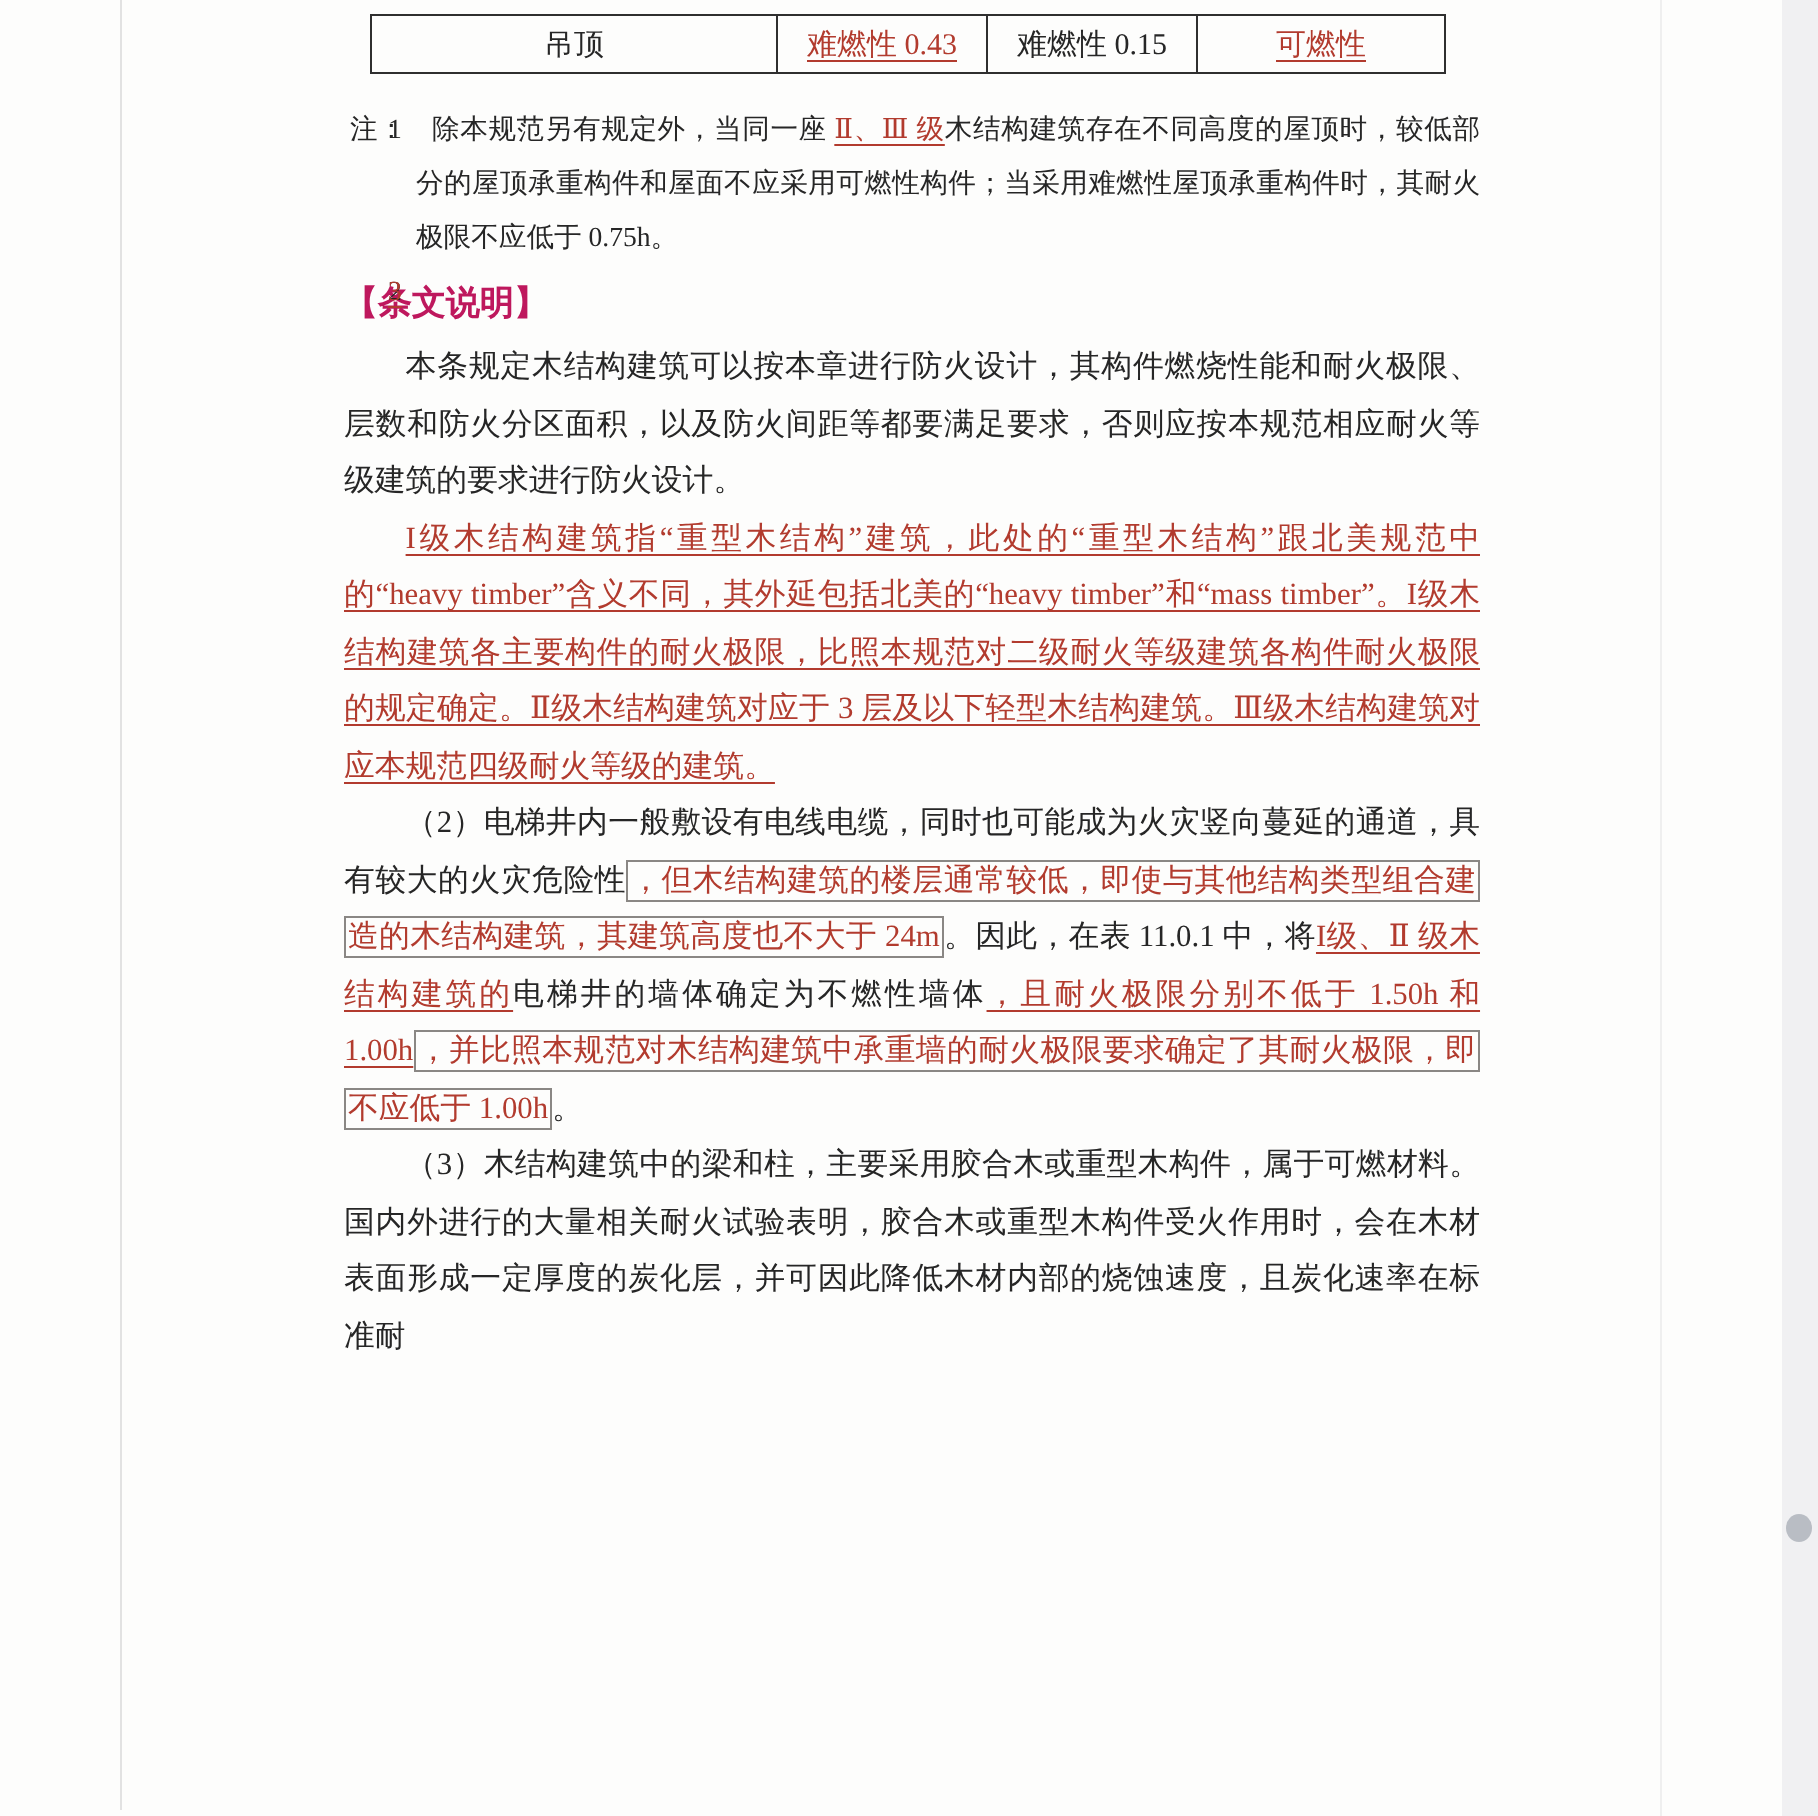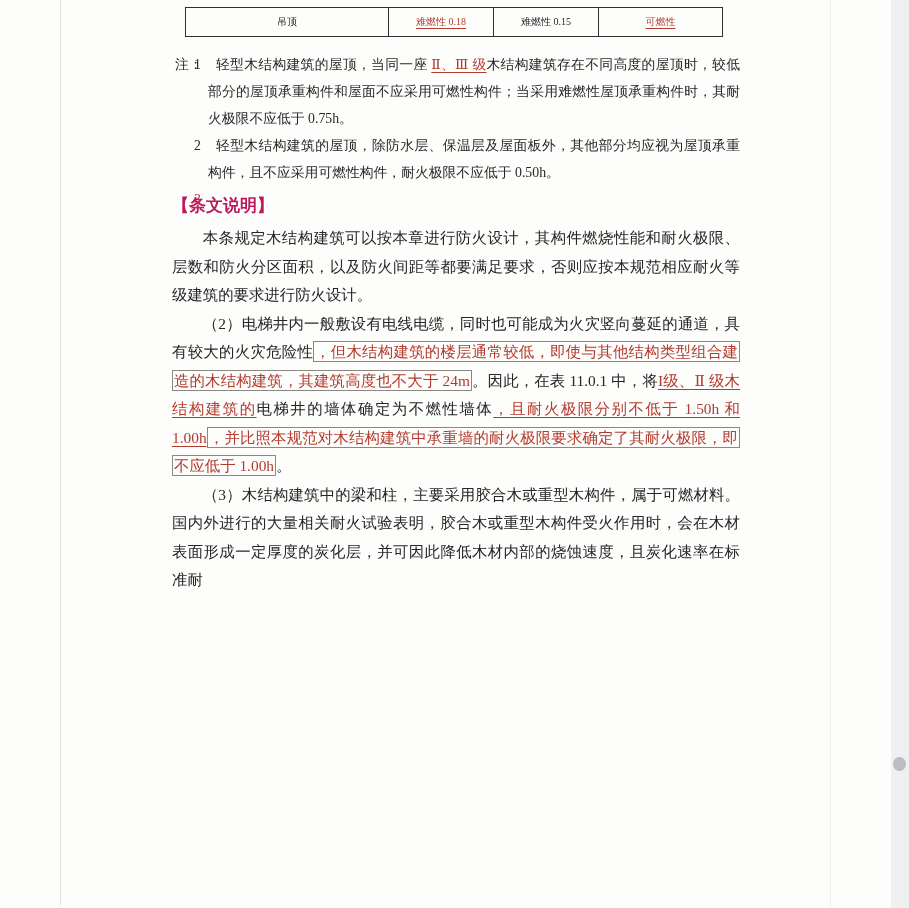--- a/index.html
+++ b/index.html
@@ -18,21 +18,21 @@
   .gutter-line{position:absolute;left:60px;top:0;width:1px;height:905px;background:#e2e2e2;}
   .page-right-edge{position:absolute;left:830px;top:0;width:1px;height:908px;background:#efefef;}
 
   .scroll-track{position:absolute;right:0;top:0;width:18px;height:908px;background:var(--track);}
   .scroll-thumb{position:absolute;right:3px;top:757px;width:13px;height:14px;border-radius:50%;background:var(--thumb);}
 
   .content{position:absolute;left:172px;top:7px;width:568px;}
 
   table.spec{border-collapse:collapse;margin-left:13px;width:537px;table-layout:fixed;}
   table.spec td{border:1.6px solid var(--table-border);height:29px;text-align:center;
-    font-size:10px;vertical-align:middle;padding:0 2px;}
+    font-size:15px;vertical-align:middle;padding:0 2px;}
   table.spec td.c0{width:203px;}
   table.spec td.c1{width:105px;}
   table.spec td.c2{width:105px;}
   table.spec td.c3{width:124px;font-family:Liberation Mono, monospace;}
 
   .seg-normal{color:var(--text);}
   .seg-red-underline{color:var(--red);text-decoration:underline;text-decoration-color:var(--red);
     text-decoration-thickness:1px;text-underline-offset:3px;}
   .seg-red-box{color:var(--red);border:1px solid var(--box-border);padding:1px 1px;
     box-decoration-break:clone;-webkit-box-decoration-break:clone;}
@@ -53,40 +53,41 @@
 <div class="stage">
   <div class="gutter-line"></div>
   <div class="page-right-edge"></div>
 
   <div class="content">
 
     <table class="spec">
       <tbody>
         <tr id="spec-row">
             <td class="c0"><span class="seg-normal">吊顶</span></td>
-            <td class="c1"><span class="seg-red-underline">难燃性 0.18</span></td>
+            <td class="c1"><span class="seg-red-underline">难燃性 0.43</span></td>
             <td class="c2"><span class="seg-normal">难燃性 0.15</span></td>
             <td class="c3"><span class="seg-red-underline">可燃性</span></td>
           </tr>
       </tbody>
     </table>
 
     <div class="notes">
       <span class="notes-label">注：</span>
       <div id="note-items">
-          <div class="note-item"><span class="note-num seg-normal">1</span><span class="seg-normal">轻型木结构建筑的屋顶，当同一座 </span><span class="seg-red-underline">Ⅱ、Ⅲ 级</span><span class="seg-normal">木结构建筑存在不同高度的屋顶时，较低部分的屋顶承重构件和屋面不应采用可燃性构件；当采用难燃性屋顶承重构件时，其耐火极限不应低于 0.75h。</span></div>
-          <div class="note-item"><span class="note-num seg-normal">2</span><span class="seg-normal">轻型木结构建筑的屋顶，除防水层、保温层及屋面板外，其他部分均应视为屋顶承重构件，且不应采用可燃性构件，耐火极限不应低于 0.50h。</span></div>
+          <div class="note-item"><span class="note-num seg-normal">1</span><span class="seg-normal">除本规范另有规定外，当同一座 </span><span class="seg-red-underline">Ⅱ、Ⅲ 级</span><span class="seg-normal">木结构建筑存在不同高度的屋顶时，较低部分的屋顶承重构件和屋面不应采用可燃性构件；当采用难燃性屋顶承重构件时，其耐火极限不应低于 0.75h。</span></div>
+          <div class="note-item"><span class="note-num seg-normal">2</span></div>
           <div class="note-item"><span class="note-num seg-red-underline">3</span></div>
         </div>
     </div>
 
     <div class="section-heading">【条文说明】</div>
 
     <div class="paragraphs" id="paragraphs">
         <div class="para"><span class="seg-normal">本条规定木结构建筑可以按本章进行防火设计，其构件燃烧性能和耐火极限、层数和防火分区面积，以及防火间距等都要满足要求，否则应按本规范相应耐火等级建筑的要求进行防火设计。</span></div>
+        <div class="para"><span class="seg-red-underline">I级木结构建筑指“重型木结构”建筑，此处的“重型木结构”跟北美规范中的“heavy timber”含义不同，其外延包括北美的“heavy timber”和“mass timber”。I级木结构建筑各主要构件的耐火极限，比照本规范对二级耐火等级建筑各构件耐火极限的规定确定。Ⅱ级木结构建筑对应于 3 层及以下轻型木结构建筑。Ⅲ级木结构建筑对应本规范四级耐火等级的建筑。</span></div>
         <div class="para"><span class="seg-normal">（2）电梯井内一般敷设有电线电缆，同时也可能成为火灾竖向蔓延的通道，具有较大的火灾危险性</span><span class="seg-red-box">，但木结构建筑的楼层通常较低，即使与其他结构类型组合建造的木结构建筑，其建筑高度也不大于 24m</span><span class="seg-normal">。因此，在表 11.0.1 中，将</span><span class="seg-red-underline">I级、Ⅱ 级木结构建筑的</span><span class="seg-normal">电梯井的墙体确定为不燃性墙体</span><span class="seg-red-underline">，且耐火极限分别不低于 1.50h 和 1.00h</span><span class="seg-red-box">，并比照本规范对木结构建筑中承重墙的耐火极限要求确定了其耐火极限，即不应低于 1.00h</span><span class="seg-normal">。</span></div>
         <div class="para"><span class="seg-normal">（3）木结构建筑中的梁和柱，主要采用胶合木或重型木构件，属于可燃材料。国内外进行的大量相关耐火试验表明，胶合木或重型木构件受火作用时，会在木材表面形成一定厚度的炭化层，并可因此降低木材内部的烧蚀速度，且炭化速率在标准耐</span></div>
       </div>
 
   </div>
 
   <div class="scroll-track">
     <div class="scroll-thumb"></div>
   </div>
 </div>

